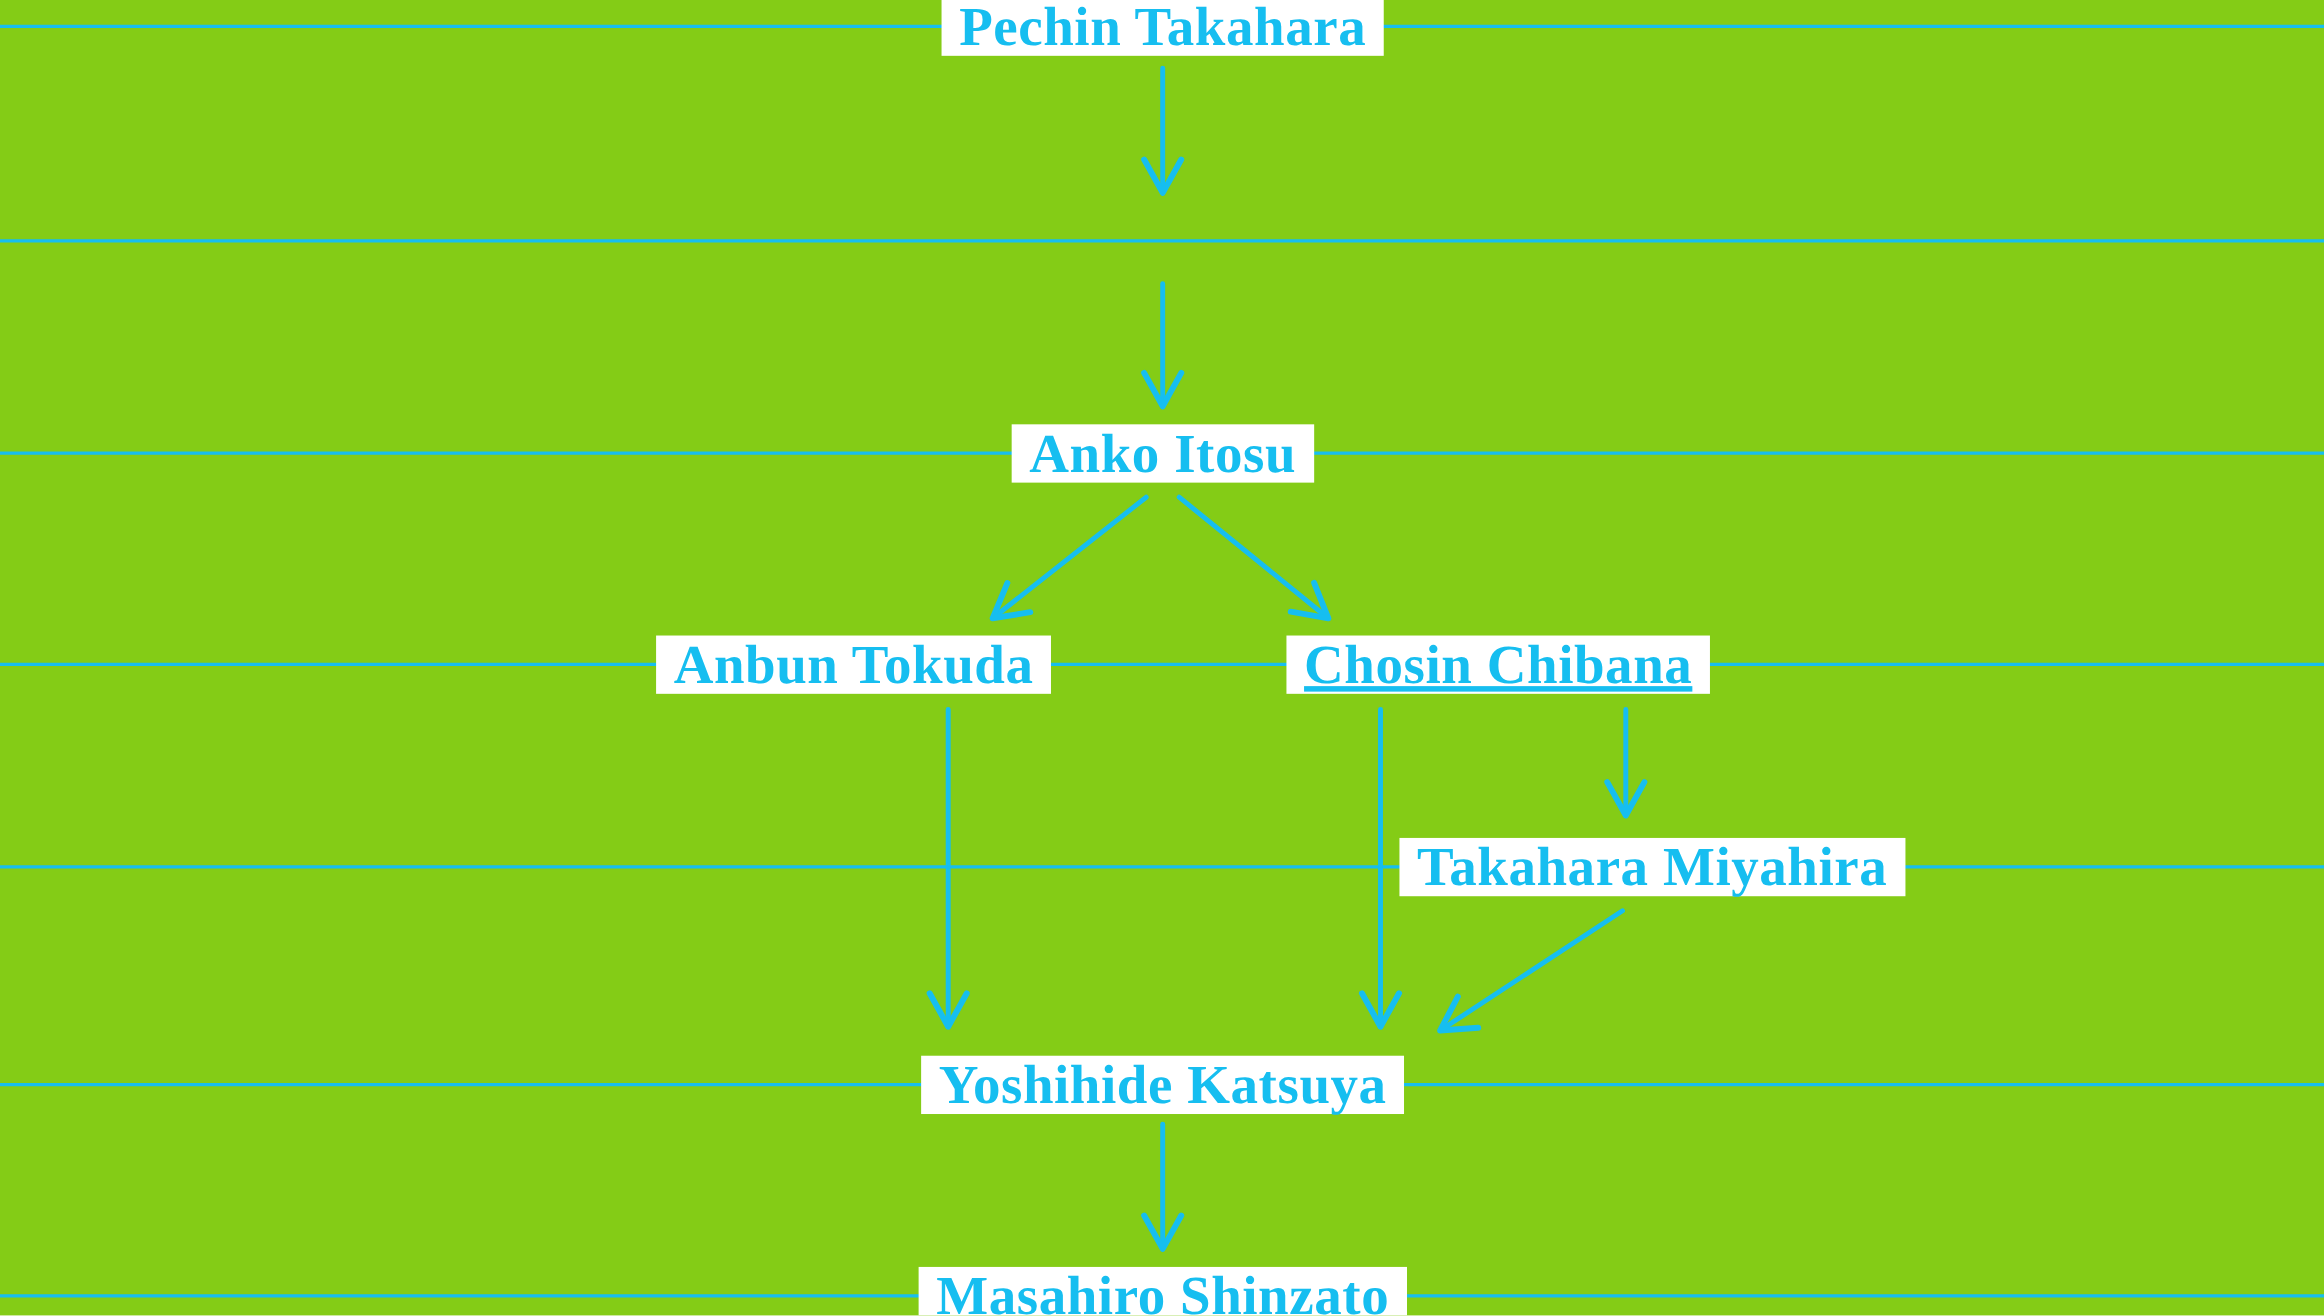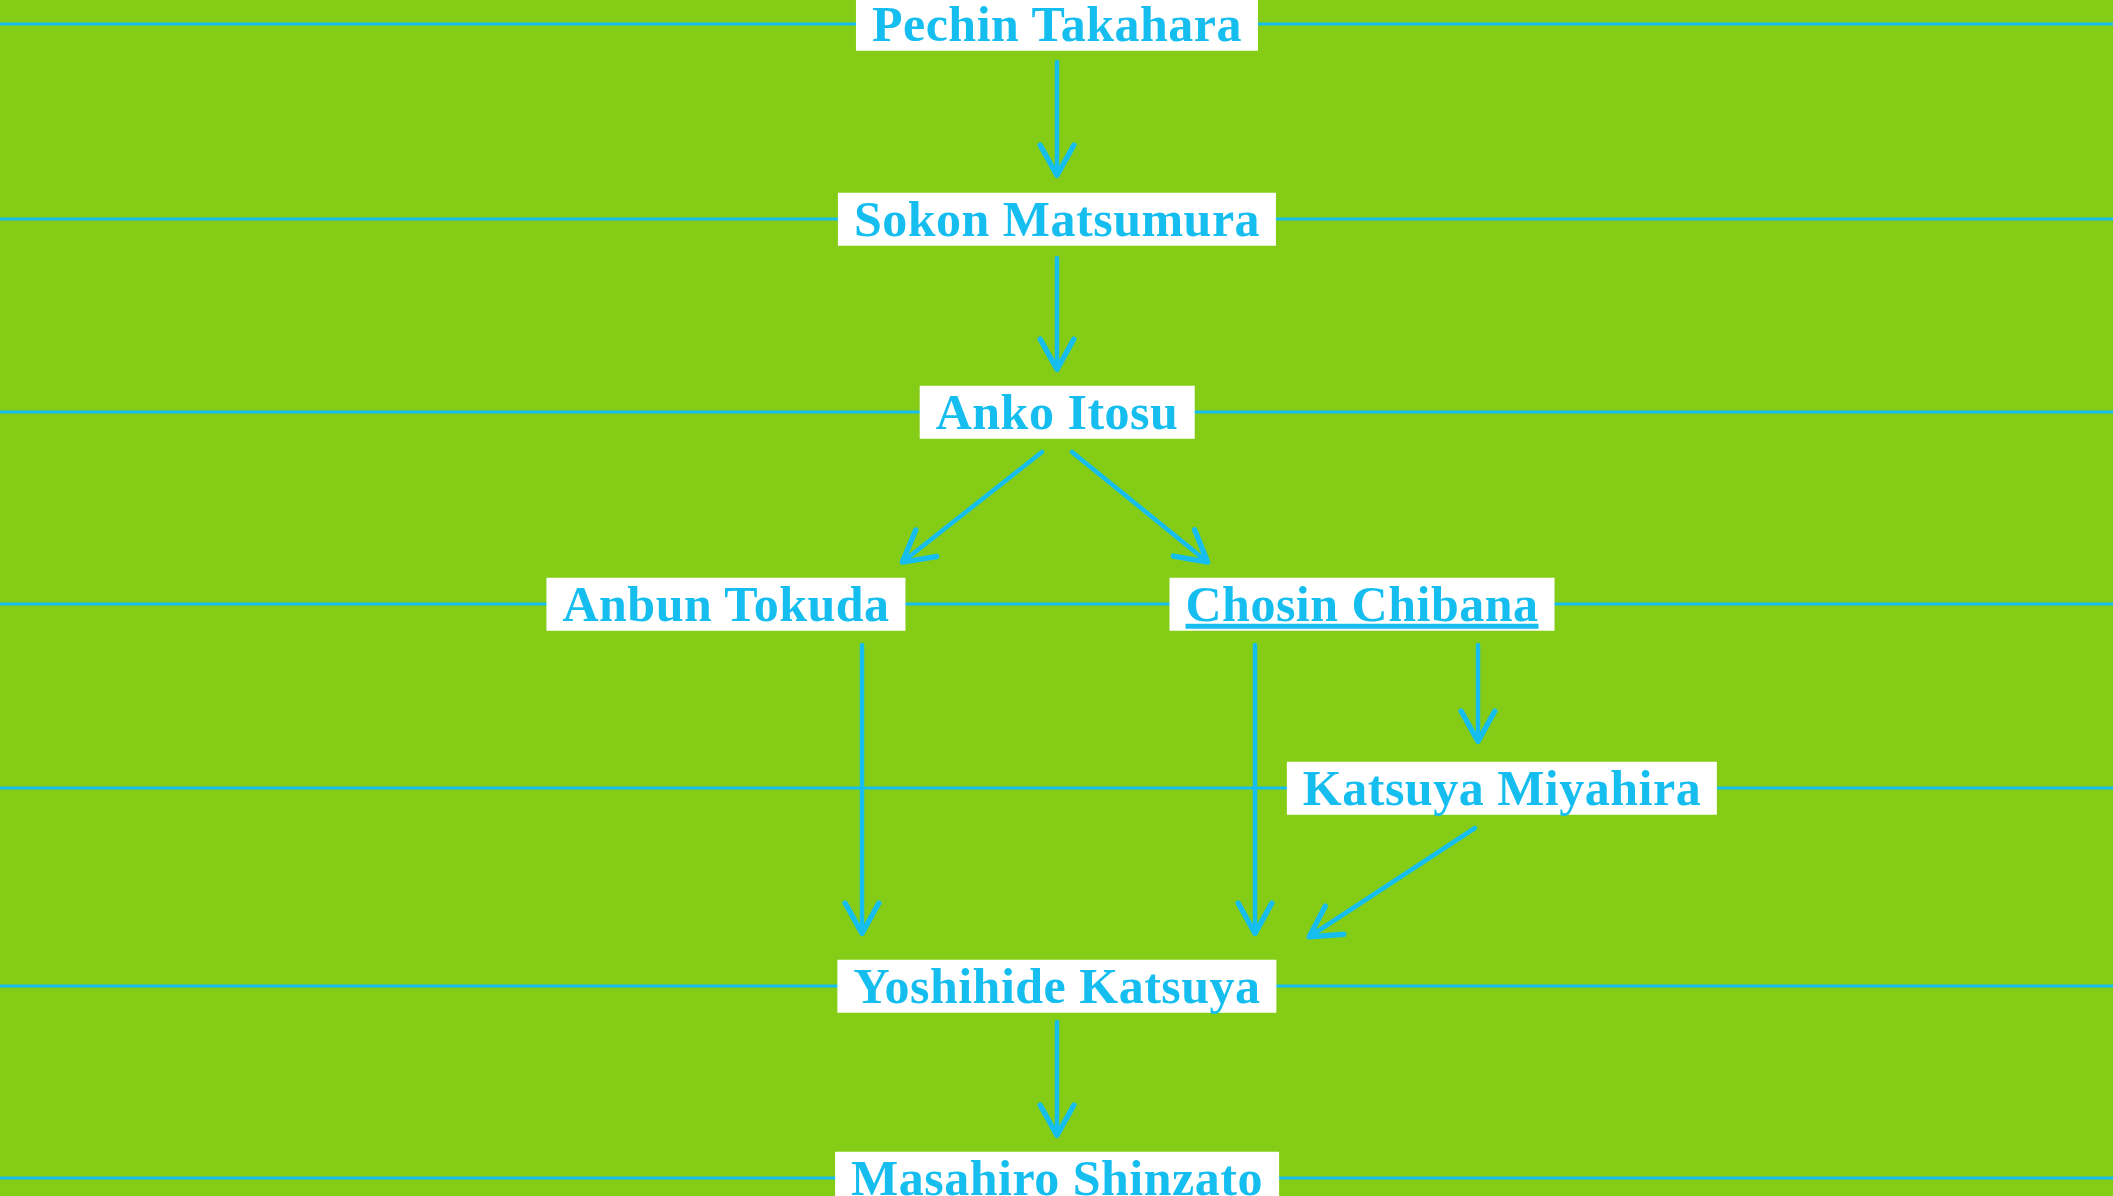--- a/index.html
+++ b/index.html
@@ -67,21 +67,20 @@
       <line x1="1072" y1="452" x2="1205" y2="560"></line>
       <line x1="862" y1="645" x2="862" y2="930"></line>
       <line x1="1255" y1="645" x2="1255" y2="930"></line>
       <line x1="1478" y1="645" x2="1478" y2="738"></line>
       <line x1="1475" y1="828" x2="1312" y2="935"></line>
       <line x1="1057" y1="1022" x2="1057" y2="1132"></line>
     </g>
   </svg>
 
   <div class="node lg" style="left:1057px; top:24px;">Pechin Takahara</div>
-  <div class="node lg" style="left:1057px; top:219px;">Sokon Matsumura</div>
   <div class="node lg" style="left:1057px; top:412px;text-align:center;">Anko Itosu</div>
-  <div class="node lg" style="left:726px;  top:604px;text-align:center;">Anbun Tokuda</div>
+  <div class="node lg" style="left:776px;  top:604px;text-align:center;">Anbun Tokuda</div>
   <div class="node lg" style="left:1362px; top:604px;text-decoration:underline;">Chosin Chibana</div>
-  <div class="node lg" style="left:1502px; top:788px;">Katsuya Miyahira</div>
+  <div class="node lg" style="left:1502px; top:788px;">Takahara Miyahira</div>
   <div class="node lg" style="left:1057px; top:986px;">Yoshihide Katsuya</div>
   <div class="node lg" style="left:1057px; top:1178px;">Masahiro Shinzato</div>
 
 </div>
 
 </body></html>

